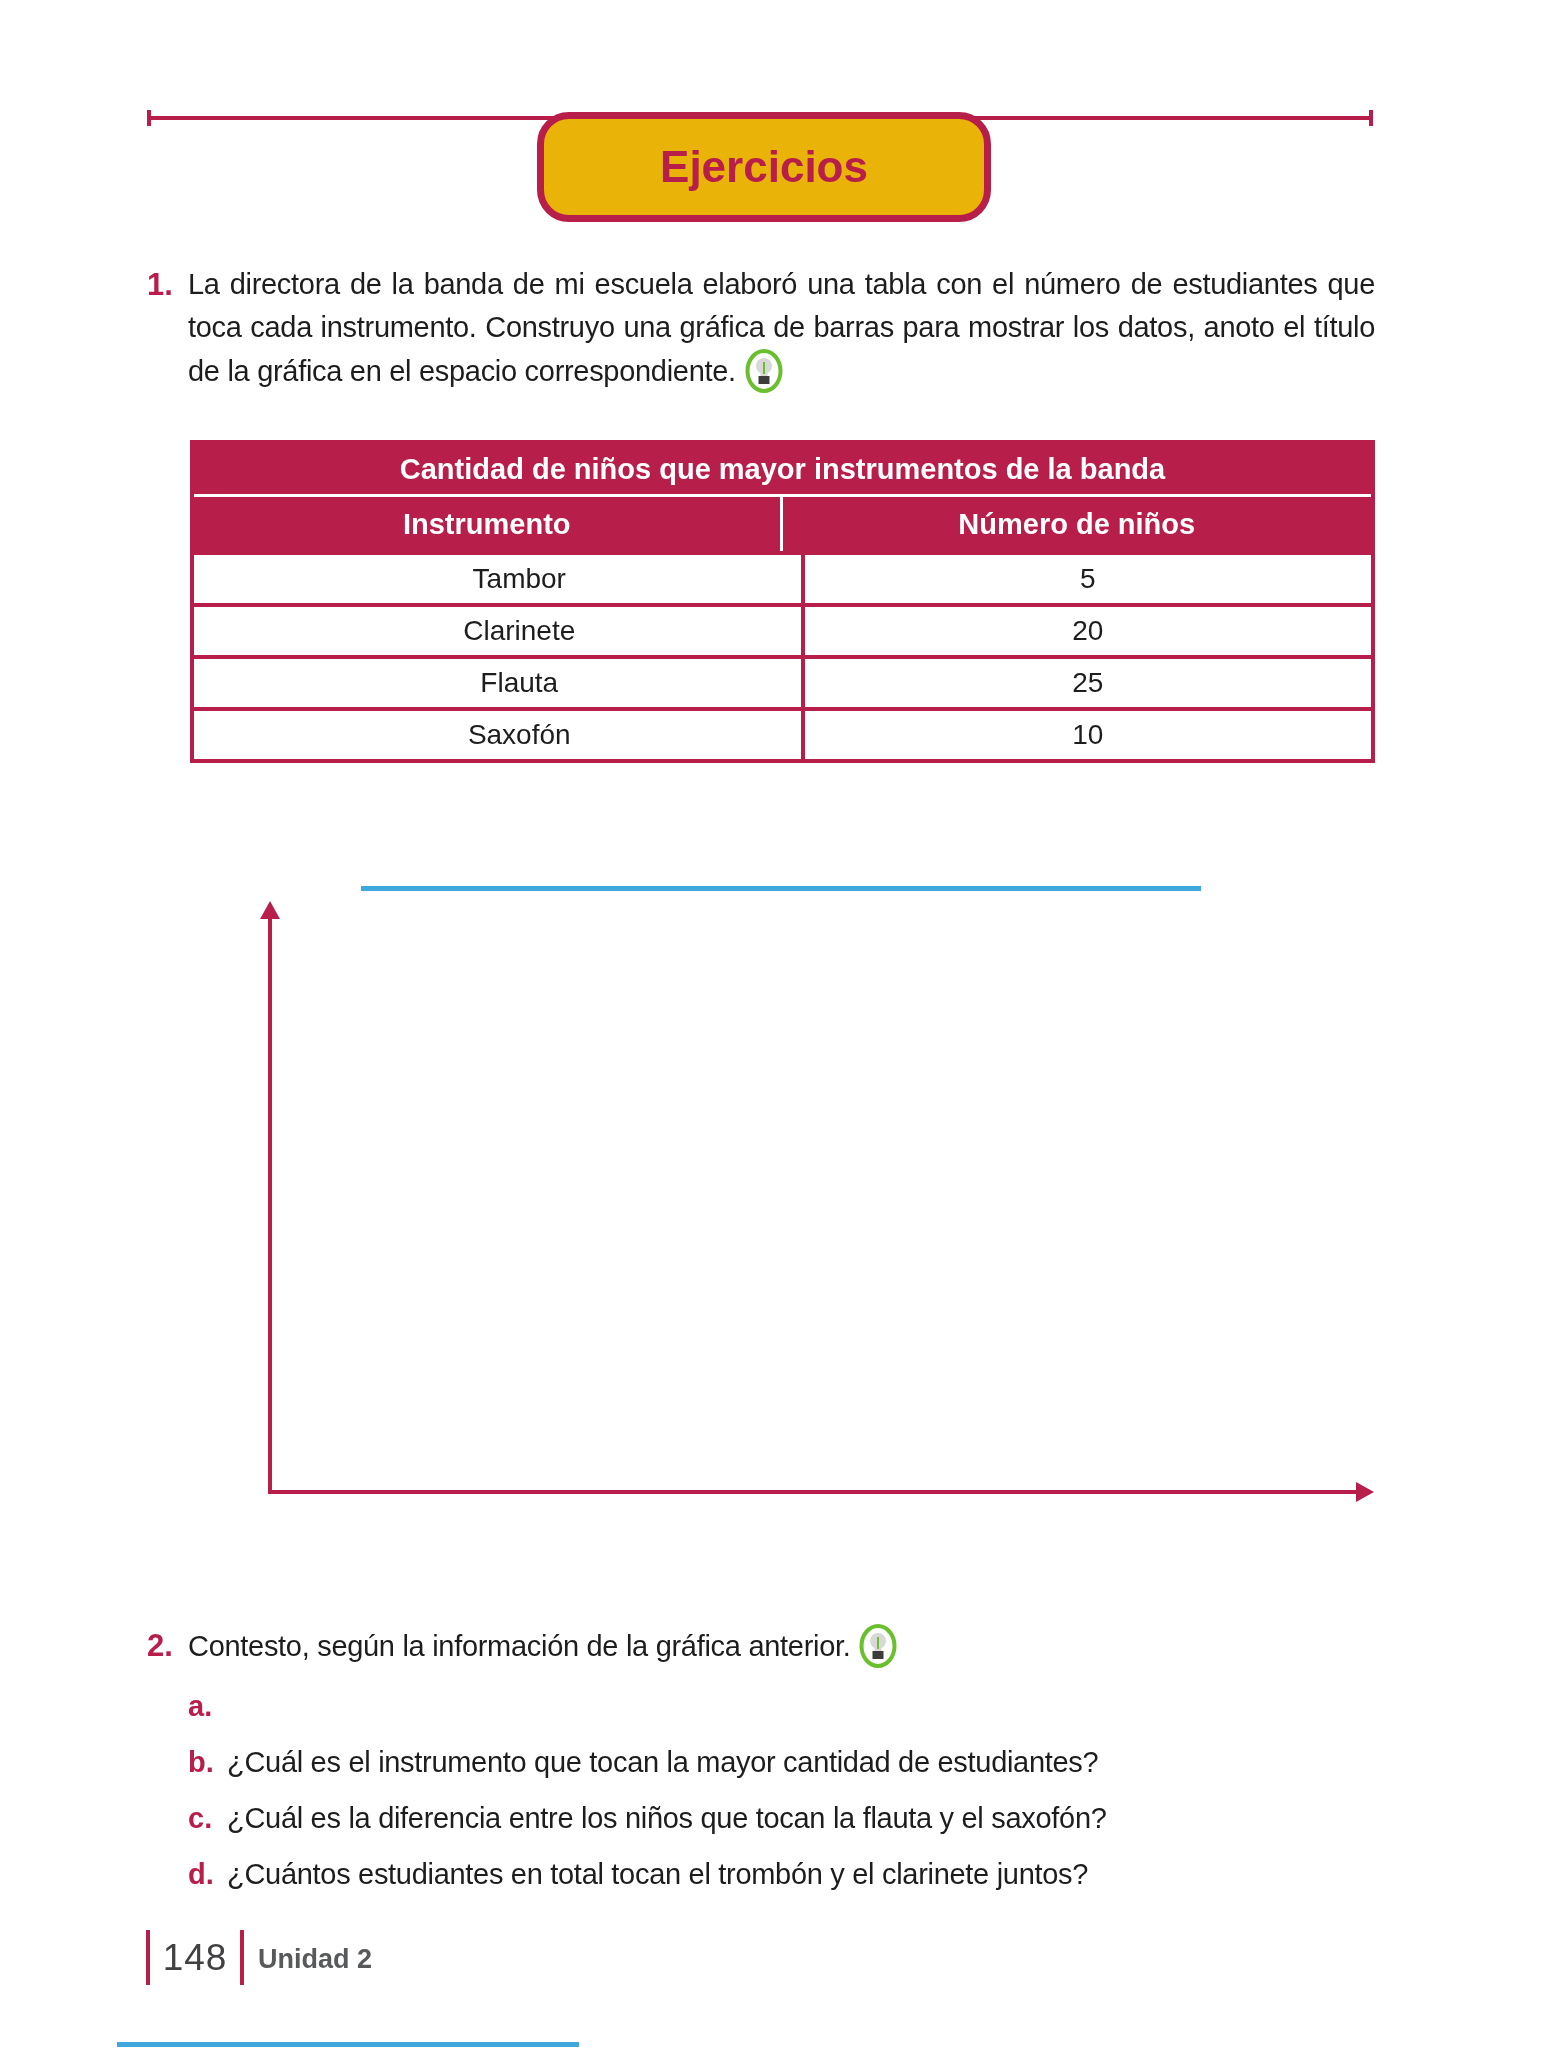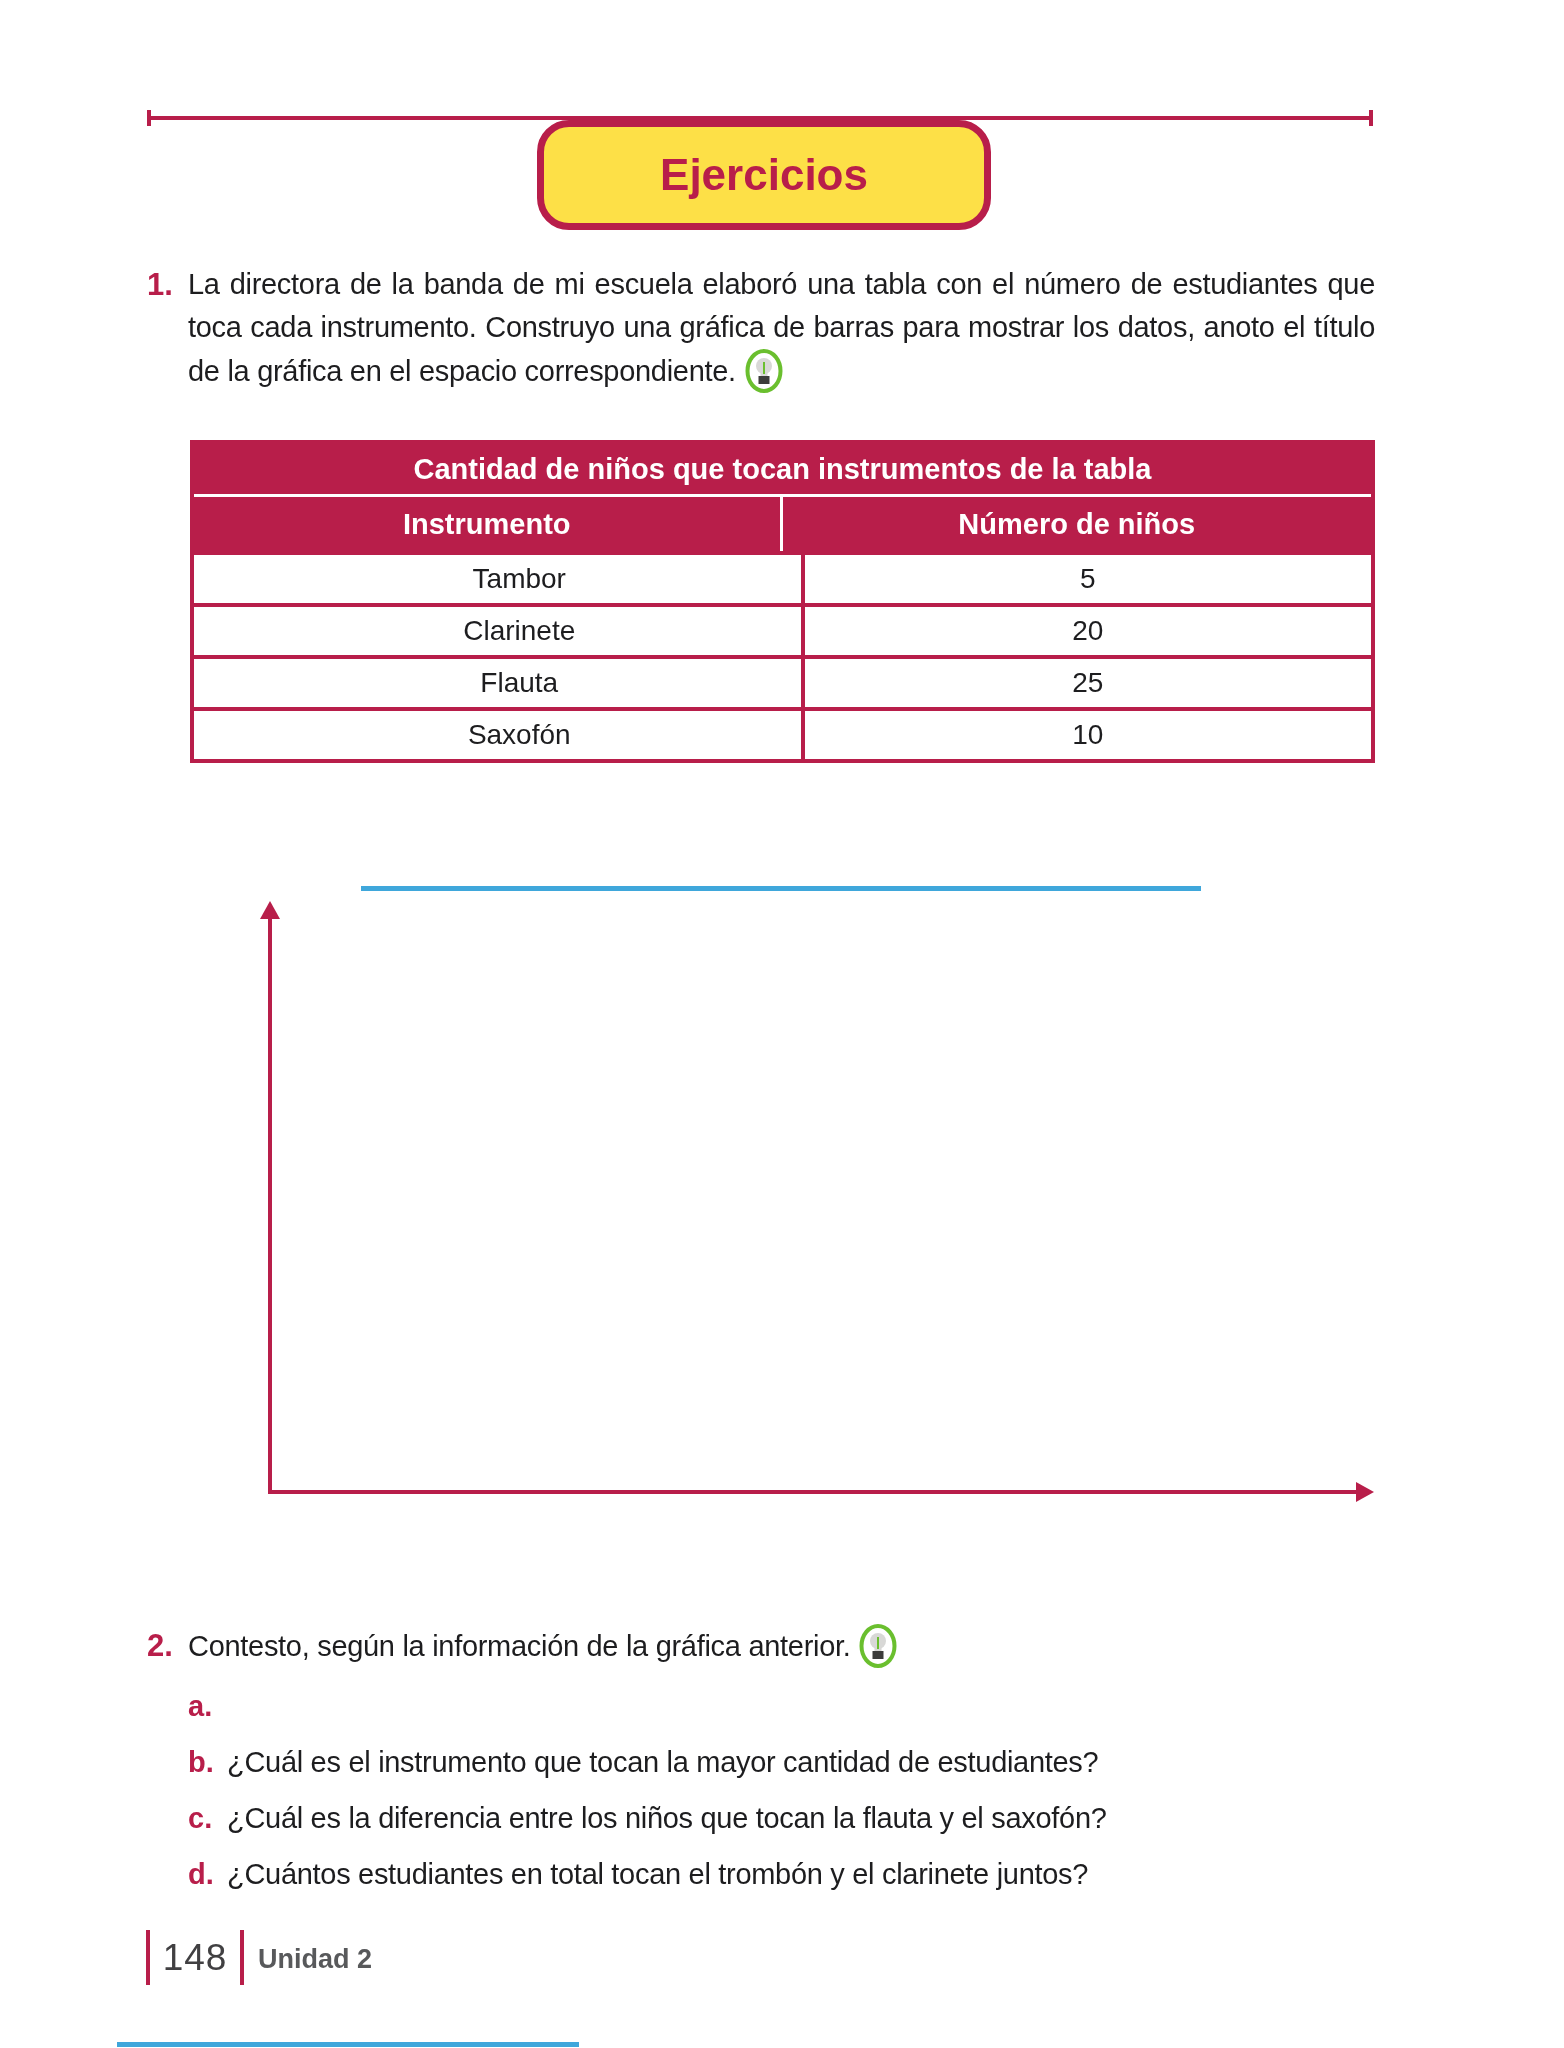--- a/index.html
+++ b/index.html
@@ -11,22 +11,22 @@
   }
   .page{position:relative;width:1564px;height:2048px;overflow:hidden;background:#fff;}
 
   
   .top-rule{position:absolute;left:147px;top:116px;width:1226px;height:4px;background:#b81e4a;}
   .top-rule-tick{position:absolute;top:-6px;width:4px;height:16px;background:#b81e4a;}
   .tick-left{left:0;}
   .tick-right{right:0;}
   .title-box{
     position:absolute;left:537px;top:112px;width:440px;height:96px;
-    background:#fde047;border:7px solid #b81e4a;border-radius:32px;
-    display:flex;align-items:center;justify-content:center;z-index:2;margin-top:8px;
+    background:#eab308;border:7px solid #b81e4a;border-radius:32px;
+    display:flex;align-items:center;justify-content:center;z-index:2;
   }
   .title-box span{
     font-size:44px;font-weight:bold;color:#b81e4a;letter-spacing:0px;
   }
 
   
   .exercise{position:absolute;display:flex;align-items:flex-start;}
   .ex-num{
     width:41px;flex:0 0 41px;
     font-size:31px;font-weight:bold;color:#b81e4a;line-height:43px;
@@ -129,21 +129,21 @@
           <ellipse cx="19" cy="22" rx="16.5" ry="20" fill="#ffffff" stroke="#6abf2e" stroke-width="4"></ellipse>
           <circle cx="19" cy="17" r="8" fill="#d8d8d6"></circle>
           <rect x="15.5" y="23" width="7" height="5" fill="#d8d8d6"></rect>
           <line x1="19" y1="13" x2="19" y2="25" stroke="#6abf2e" stroke-width="2"></line>
           <rect x="13.5" y="27" width="11" height="8" fill="#3c3c3b"></rect>
         </svg>
     </span></div>
   </div>
 
   <div class="tbl">
-    <div class="tbl-title">Cantidad de niños que tocan instrumentos de la tabla</div>
+    <div class="tbl-title">Cantidad de niños que mayor instrumentos de la banda</div>
     <div class="tbl-head">
       <div class="cell c1">Instrumento</div>
       <div class="cell c2">Número de niños</div>
     </div>
     <div class="tbl-row">
       <div class="cell c1">Tambor</div>
       <div class="cell c2">5</div>
     </div>
     <div class="tbl-row">
       <div class="cell c1">Clarinete</div>

